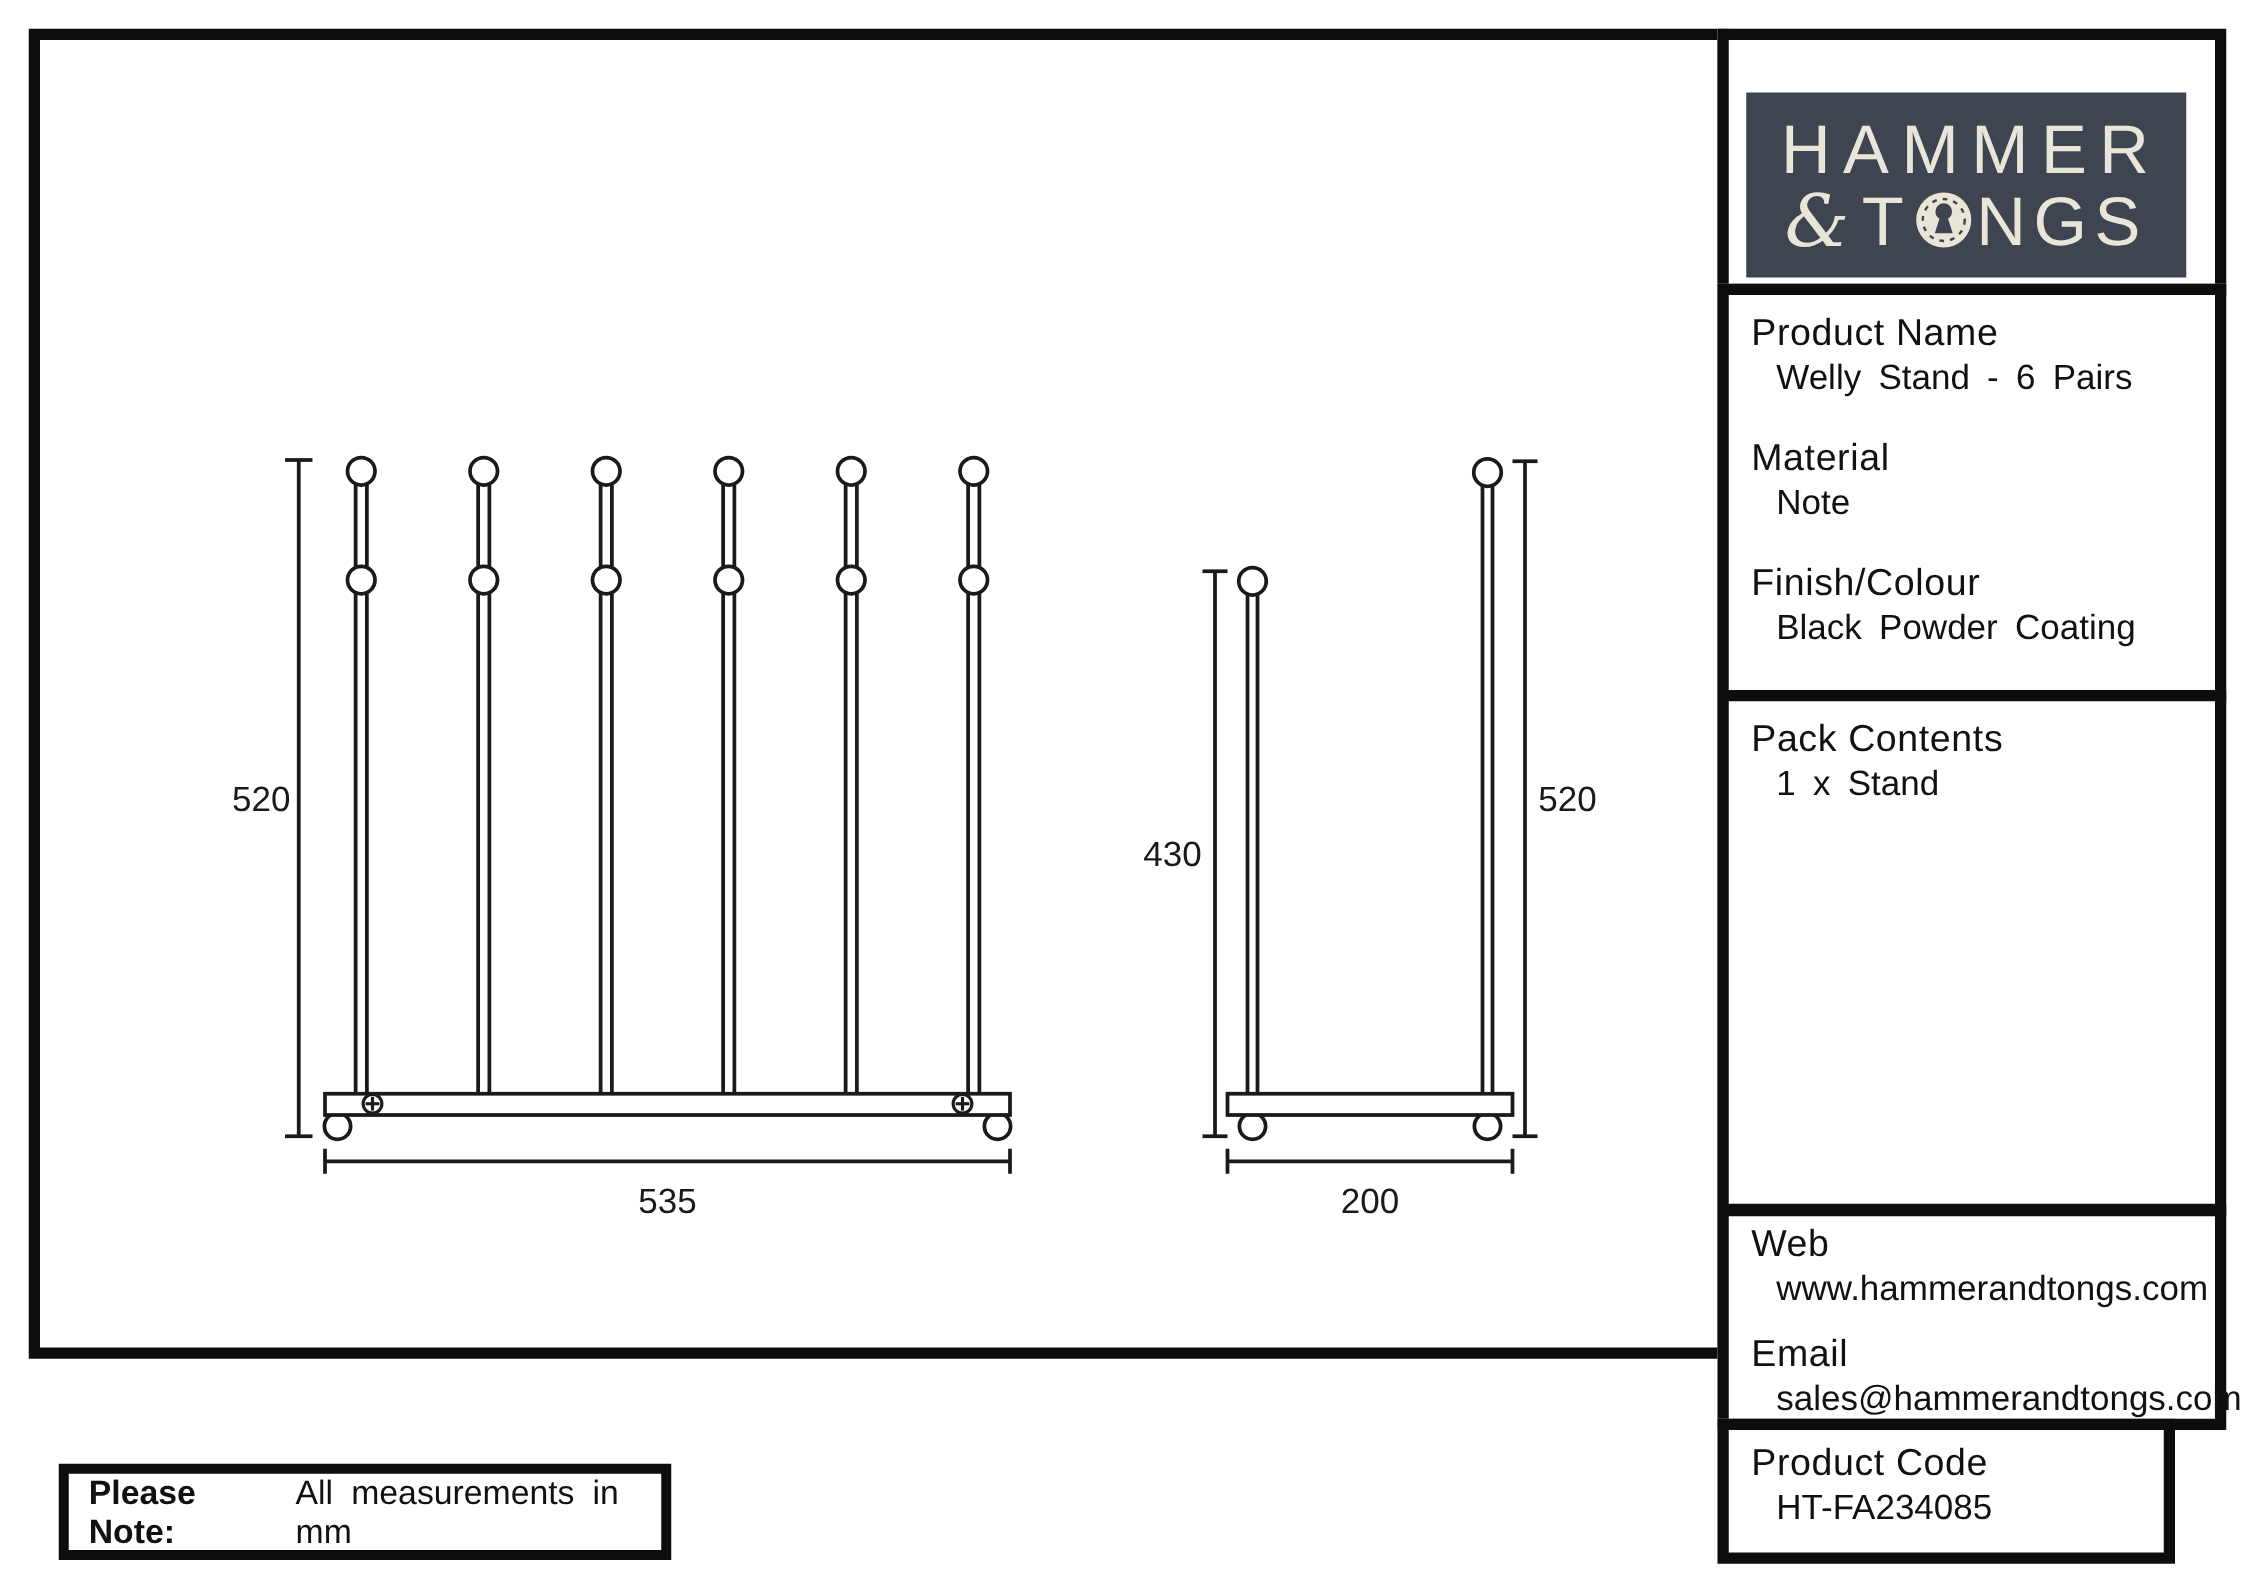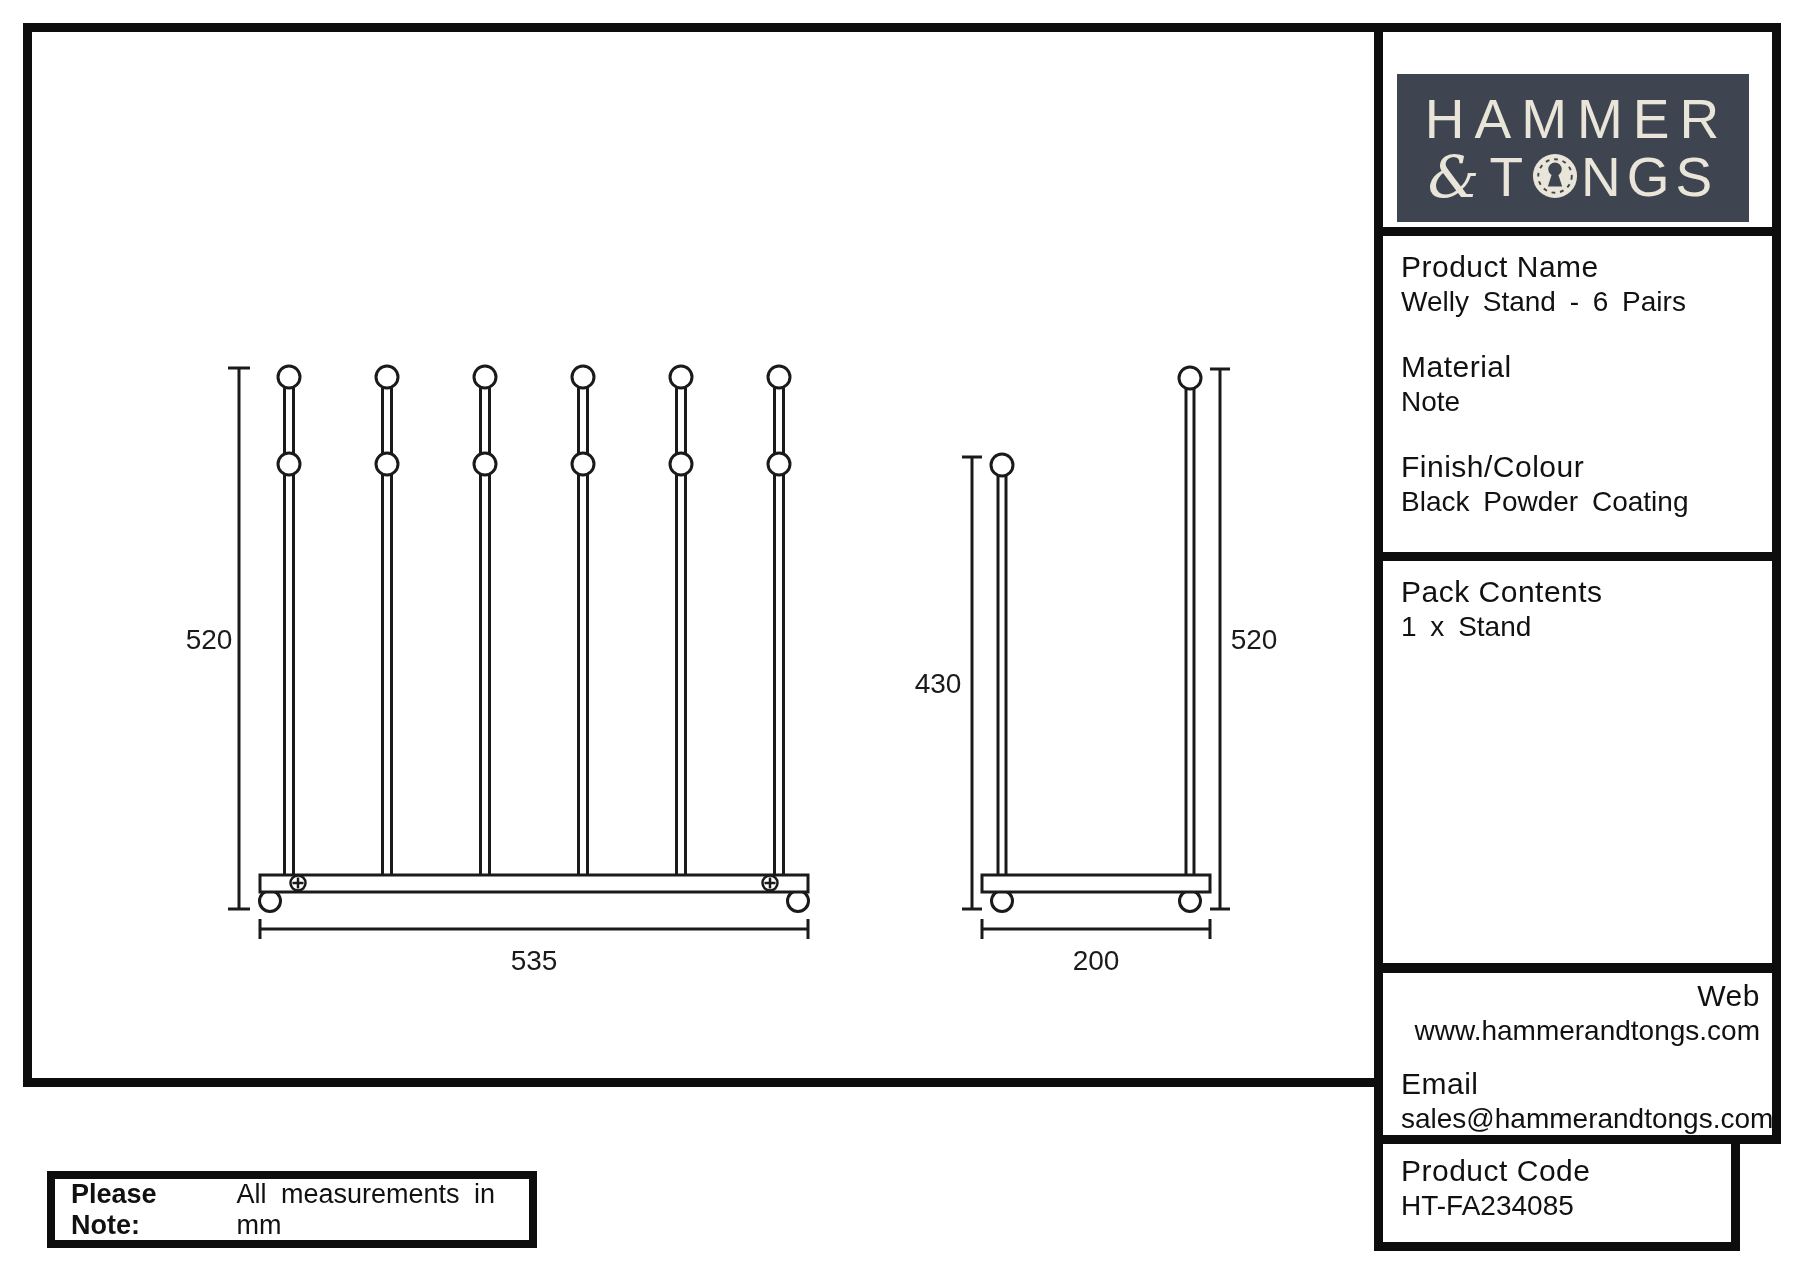--- a/index.html
+++ b/index.html
@@ -27,21 +27,21 @@
     stroke:none;
   }
   
   .logo-box{left:1374px;top:23px;width:407px;height:213px;}
   .product-box{left:1374px;top:227px;width:407px;height:335px;padding:16px 12px 0 18px;}
   .pack-box{left:1374px;top:552px;width:407px;height:420px;padding:16px 12px 0 18px;}
   .web-box{left:1374px;top:964px;width:407px;height:180px;padding:8px 12px 0 18px;}
   .code-box{left:1374px;top:1135px;width:366px;height:116px;padding:12px 12px 0 18px;}
   .group{margin-bottom:34px;}
   .side-label{font-weight:normal;font-size:30px;line-height:30px;letter-spacing:0.5px;}
-  .side-value{font-size:28px;line-height:32px;margin-top:4px;word-spacing:6px;}
+  .side-value{font-size:28px;line-height:32px;margin-top:4px;word-spacing:6px;margin-left:20px;}
   
   .logo{
     position:absolute;left:14px;top:23px;width:352px;height:148px;
     background:#3e4551;
     display:flex;flex-direction:column;align-items:center;justify-content:center;
     color:#e9e5d9;
     margin-top:19px;
   }
   .logo-line1{
     font-size:55px;line-height:58px;letter-spacing:10px;font-weight:400;
@@ -200,21 +200,21 @@
   </div>
 
   <div class="box pack-box">
     <div class="group">
       <div class="side-label">Pack Contents</div>
       <div class="side-value">1 x Stand</div>
     </div>
   </div>
 
   <div class="box web-box">
-    <div class="group" style="margin-bottom:22px;text-align:right;">
+    <div class="group" style="margin-bottom:22px;">
       <div class="side-label">Web</div>
       <div class="side-value">www.hammerandtongs.com</div>
     </div>
     <div class="group">
       <div class="side-label">Email</div>
       <div class="side-value">sales@hammerandtongs.com</div>
     </div>
   </div>
 
   <div class="box code-box">

